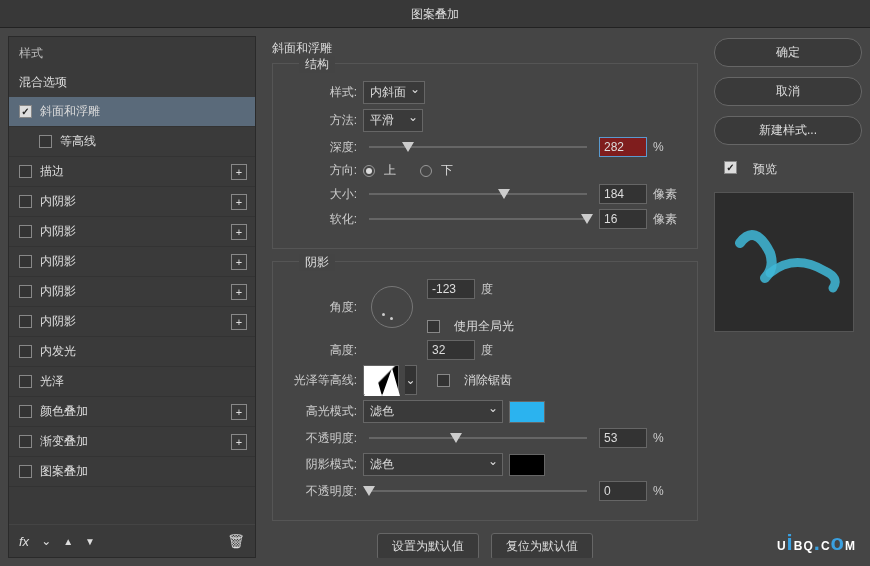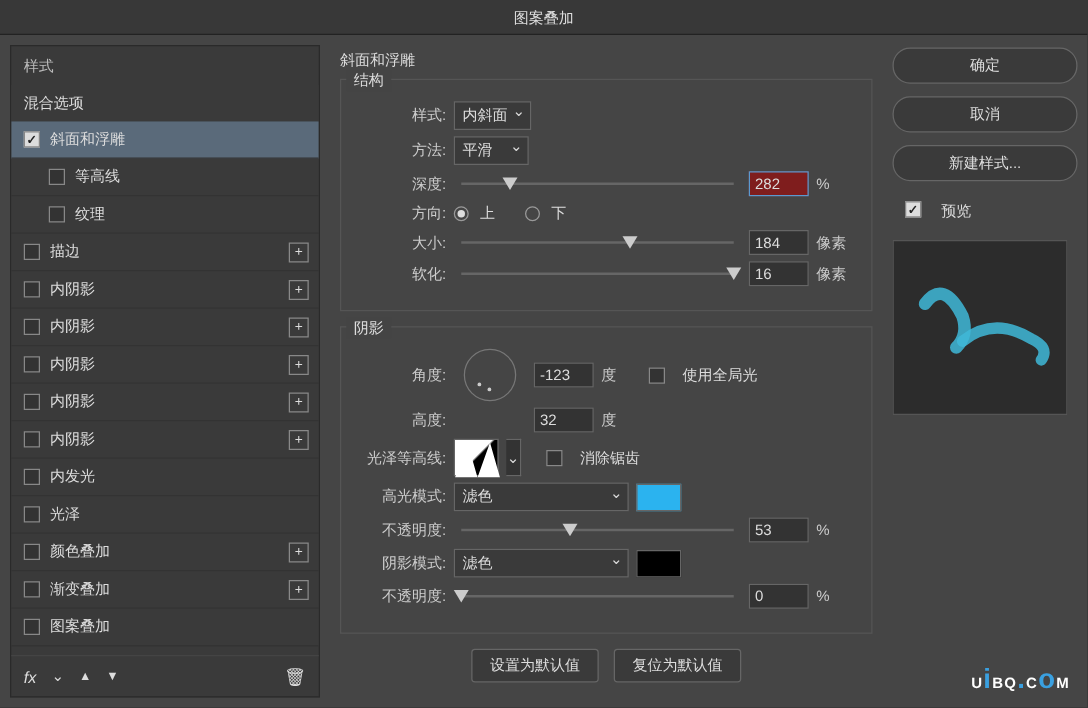--- a/index.html
+++ b/index.html
@@ -17,21 +17,21 @@
 .chk.on{background:#ddd}
 .chk.on::after{content:"✓";color:#222;font-size:10px;font-weight:bold}
 .plus{position:absolute;right:8px;width:16px;height:16px;border:1px solid #888;display:flex;align-items:center;justify-content:center;font-size:11px}
 .left-foot{display:flex;align-items:center;gap:12px;padding:8px 10px;border-top:1px solid #444}
 .fx{font-style:italic;font-size:13px}
 .arr{font-size:10px}
 .trash{margin-left:auto;font-size:14px}
 .center{flex:1;padding:0 6px;overflow:auto}
 .sect-title{padding:4px 0 6px 0;color:#ddd}
 .group{border:1px solid #555;padding:12px 14px 14px;margin-bottom:12px;position:relative}
-.group-label{position:absolute;top:-8px;left:4px;background:#444;padding:0 6px}
+.group-label{position:absolute;top:-8px;left:26px;background:#444;padding:0 6px}
 .center .group{background:transparent}
 .center{background:transparent}
 .main{background:#454545}
 .left{background:#3a3a3a;border:1px solid #2a2a2a}
 .row{display:flex;align-items:center;margin:5px 0;gap:6px}
 .lbl{width:70px;text-align:right;color:#ccc}
 .sel{background:#3a3a3a;border:1px solid #666;padding:2px 18px 2px 6px;position:relative;min-width:60px}
 .sel::after{content:"⌄";position:absolute;right:4px;top:0}
 .slider{flex:1;height:14px;position:relative;margin:0 6px}
 .track{position:absolute;top:6px;left:0;right:0;height:2px;background:#666}
@@ -69,24 +69,20 @@
     <div class="blend-opt">混合选项</div>
     <div class="style-list" id="style-list">
         <div class="style-item selected">
           <span class="chk on"></span>
           <span>斜面和浮雕</span>
         </div>
         <div class="style-item sub">
           <span class="chk"></span>
           <span>等高线</span>
         </div>
-        <div class="style-item sub">
-          <span class="chk"></span>
-          <span>纹理</span>
-        </div>
         <div class="style-item">
           <span class="chk"></span>
           <span>描边</span>
           <span class="plus">+</span>
         </div>
         <div class="style-item">
           <span class="chk"></span>
           <span>内阴影</span>
           <span class="plus">+</span>
         </div>
@@ -195,21 +191,21 @@
 
     <div class="group">
       <div class="group-label">阴影</div>
 
       <div class="row">
         <span class="lbl">角度:</span>
         <div class="angle-ctl">
           <div class="angle-dot" style="left:10px;top:26px"></div>
           <div class="angle-dot" style="left:18px;top:30px"></div>
         </div>
-        <div style="display:flex;flex-direction:row;gap:8px">
+        <div style="display:flex;flex-direction:column;gap:19px">
           <div class="row" style="margin:0">
             <span class="num">-123</span>
             <span class="unit">度</span>
           </div>
           <div class="row" style="margin:0">
             <span class="chk"></span>
             <span>使用全局光</span>
           </div>
         </div>
       </div>

